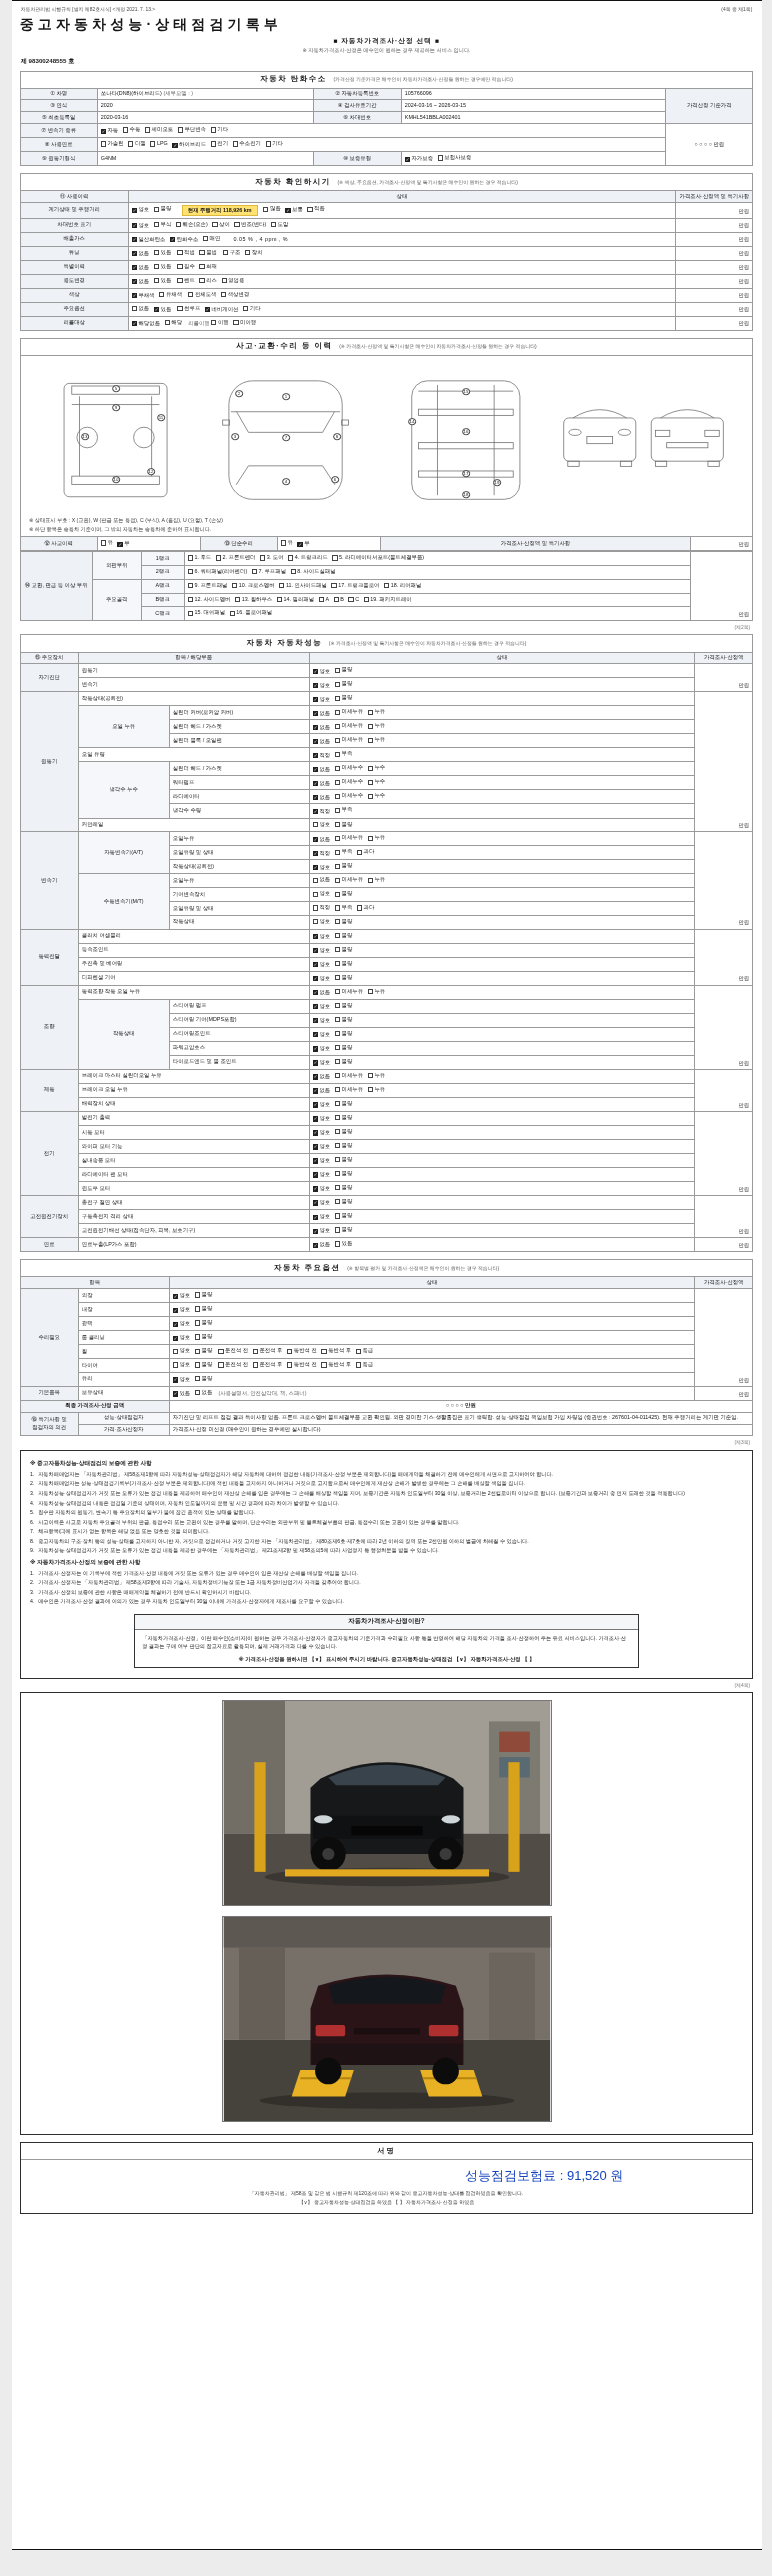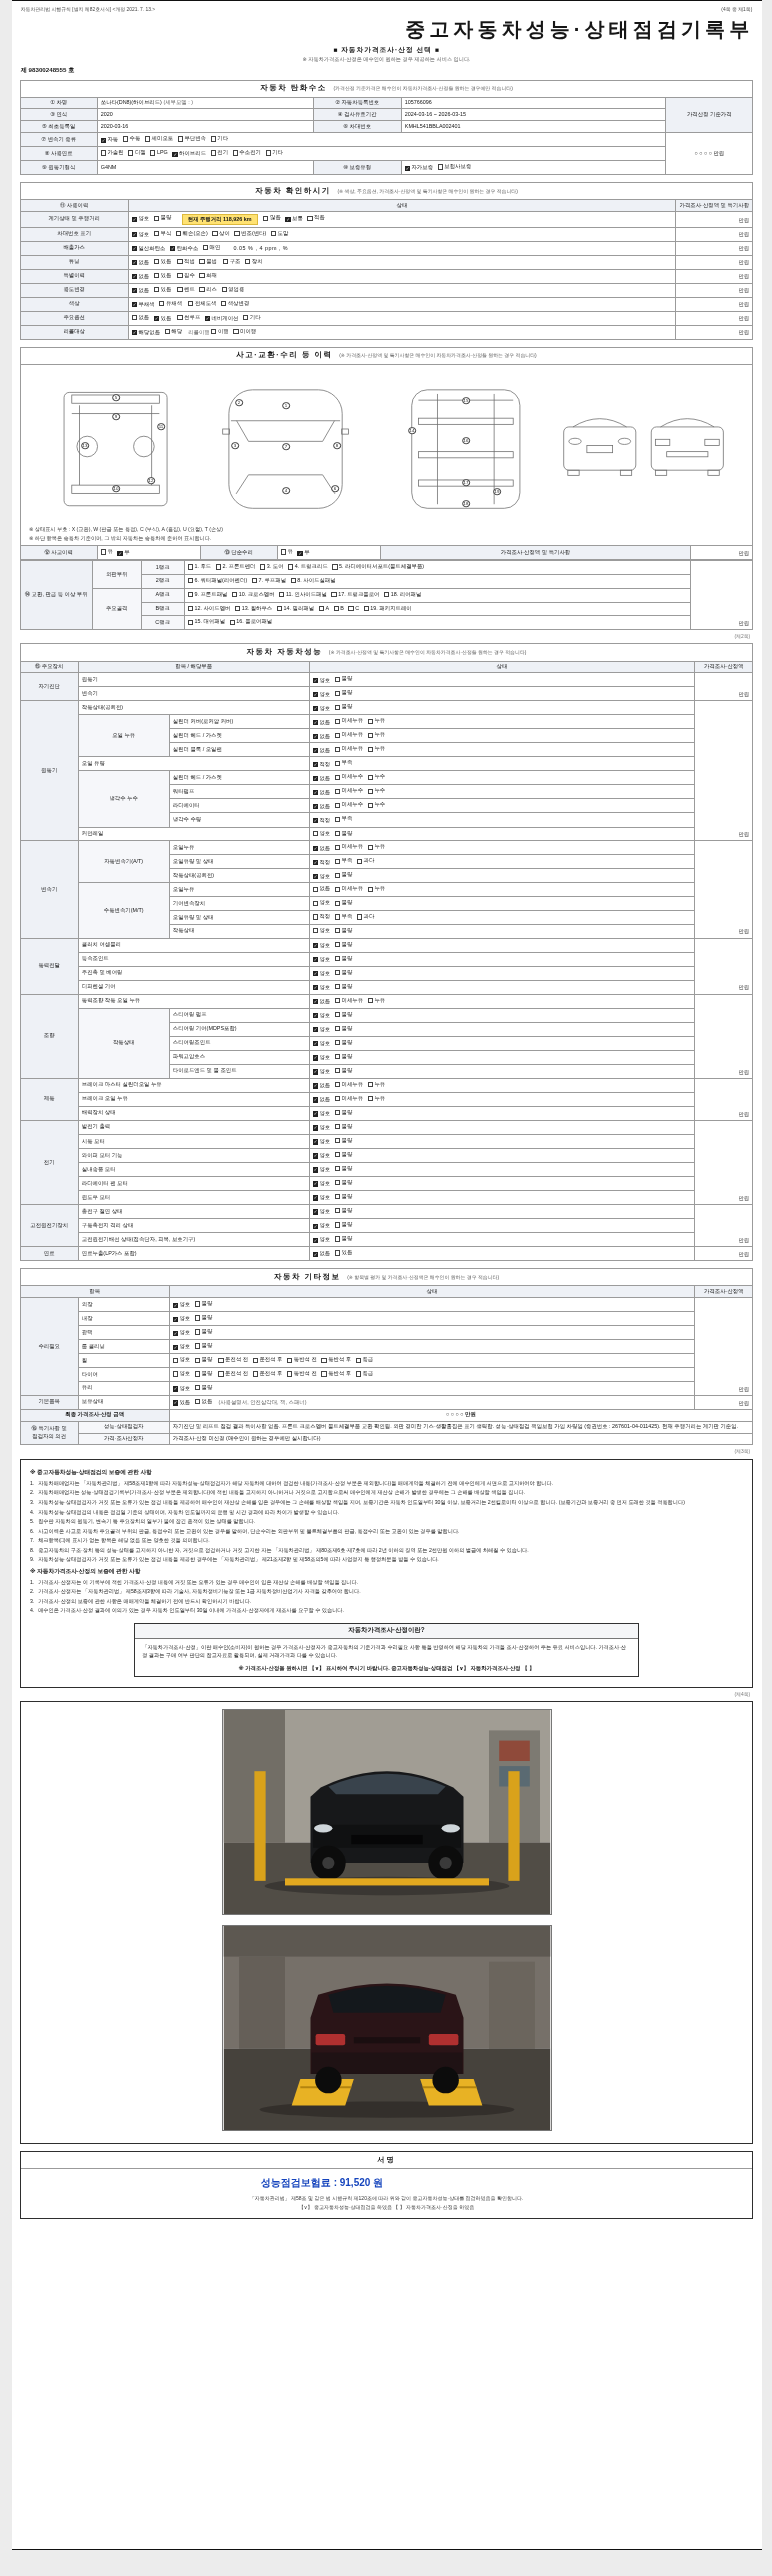--- a/index.html
+++ b/index.html
@@ -1,19 +1,19 @@
 <!DOCTYPE html>
 <html style="font-size:8.2px"><head>
 <meta charset="utf-8">
 <style>
 *{margin:0;padding:0;box-sizing:border-box}
 body{width:773px;background:#ececec;font-family:"Liberation Sans","DejaVu Sans",sans-serif;color:#161616}
 .page{width:750px;margin:0 auto;background:#fff;border-top:1.5px solid #111;border-bottom:1.5px solid #111;padding:4.1px 8.2px 13.4px;min-height:2550px}
 .refrow{display:flex;justify-content:space-between;font-size:4.9px;color:#444;padding:1px 1px 2.1px}
-h1.title{text-align:right;font-size:20px;letter-spacing:4.1px;font-weight:bold;padding-top:2.1px}
+h1.title{text-align:left;font-size:14px;letter-spacing:4.1px;font-weight:bold;padding-top:2.1px}
 .subtitle{text-align:center;font-size:6.7px;font-weight:bold;letter-spacing:1px;margin-top:2.6px}
 .subnote{text-align:center;font-size:5.2px;color:#555;margin:1.5px 0 3.1px}
 .docno{font-size:6.2px;font-weight:bold;margin:1px 1px 4.1px}
 table.tbl{width:100%;border-collapse:collapse;border:0.8px solid #2e2e2e;margin-bottom:7.2px;table-layout:fixed}
 .tbl td{border:0.5px solid #9b9b9b;font-size:5.4px;padding:1.5px 3.1px;vertical-align:middle;line-height:1.45;word-break:keep-all}
 .tbl td.sec-title{text-align:center;padding:2.6px}
 .sec-title .t{font-size:7.5px;font-weight:bold;letter-spacing:1.5px}
 .sec-title .n{font-size:4.9px;color:#555;margin-left:5.2px;letter-spacing:0}
 td.lab{background:#eef1f6;text-align:center}
 td.lab2{background:#f6f7fa;text-align:center}
@@ -34,21 +34,21 @@
 .notes-body{padding:5.2px 9.3px 7.2px}
 .nhead{font-size:5.7px;font-weight:bold;margin:4.1px 0 2.1px}
 .note-item{display:flex;font-size:5.2px;line-height:1.55;margin:1.5px 0;color:#222}
 .note-num{flex:none;width:8.2px}
 .innerbox{width:505px;margin:8.2px auto 3.1px;border:0.8px solid #333}
 .innerbox .bt{text-align:center;font-weight:bold;font-size:6.4px;padding:2.6px;border-bottom:0.5px solid #777;background:#f5f6f8}
 .innerbox .bb{font-size:5.2px;padding:4.1px 7.2px;line-height:1.6}
 .innerbox .bn{font-size:5.4px;font-weight:bold;padding:1px 7.2px 4.1px;text-align:center}
 .photos-body{padding:7.2px 0 3.1px;text-align:center}
 .photo{display:block;margin:0 auto 9.3px;border:0.5px solid #777}
-.premium{text-align:center;padding:6.2px 129px 2.1px 0;font-size:10px;font-weight:bold;color:#1544bd}
+.premium{text-align:right;padding:6.2px 129px 2.1px 0;font-size:13px;font-weight:normal;color:#1544bd}
 .sign-lines{text-align:center;font-size:5px;color:#333;line-height:1.75;padding:2.1px 0 7.2px}
 svg{display:block}
 </style>
 </head>
 <body>
 
 <div class="page">
 
   <div class="refrow">
     <span>자동차관리법 시행규칙 [별지 제82호서식] &lt;개정 2021. 7. 13.&gt;</span>
@@ -1100,21 +1100,21 @@
   <table class="tbl">
     <colgroup>
         <col style="width:58px">
         <col style="width:91px">
         <col>
         <col style="width:58px">
       </colgroup>
     <tbody>
         <tr>
           <td class="sec-title" colspan="4">
-      <span class="t">자동차 기타정보</span>
+      <span class="t">자동차 주요옵션</span>
       <span class="n">(※ 항목별 평가 및 가격조사·산정액은 매수인이 원하는 경우 적습니다)</span>
     </td>
         </tr>
     <tr>
       <td class="lab" colspan="2">항목</td>
       <td class="lab">상태</td>
       <td class="lab">가격조사·산정액</td>
     </tr>
     <tr>
       <td class="lab" rowspan="7">수리필요</td>

